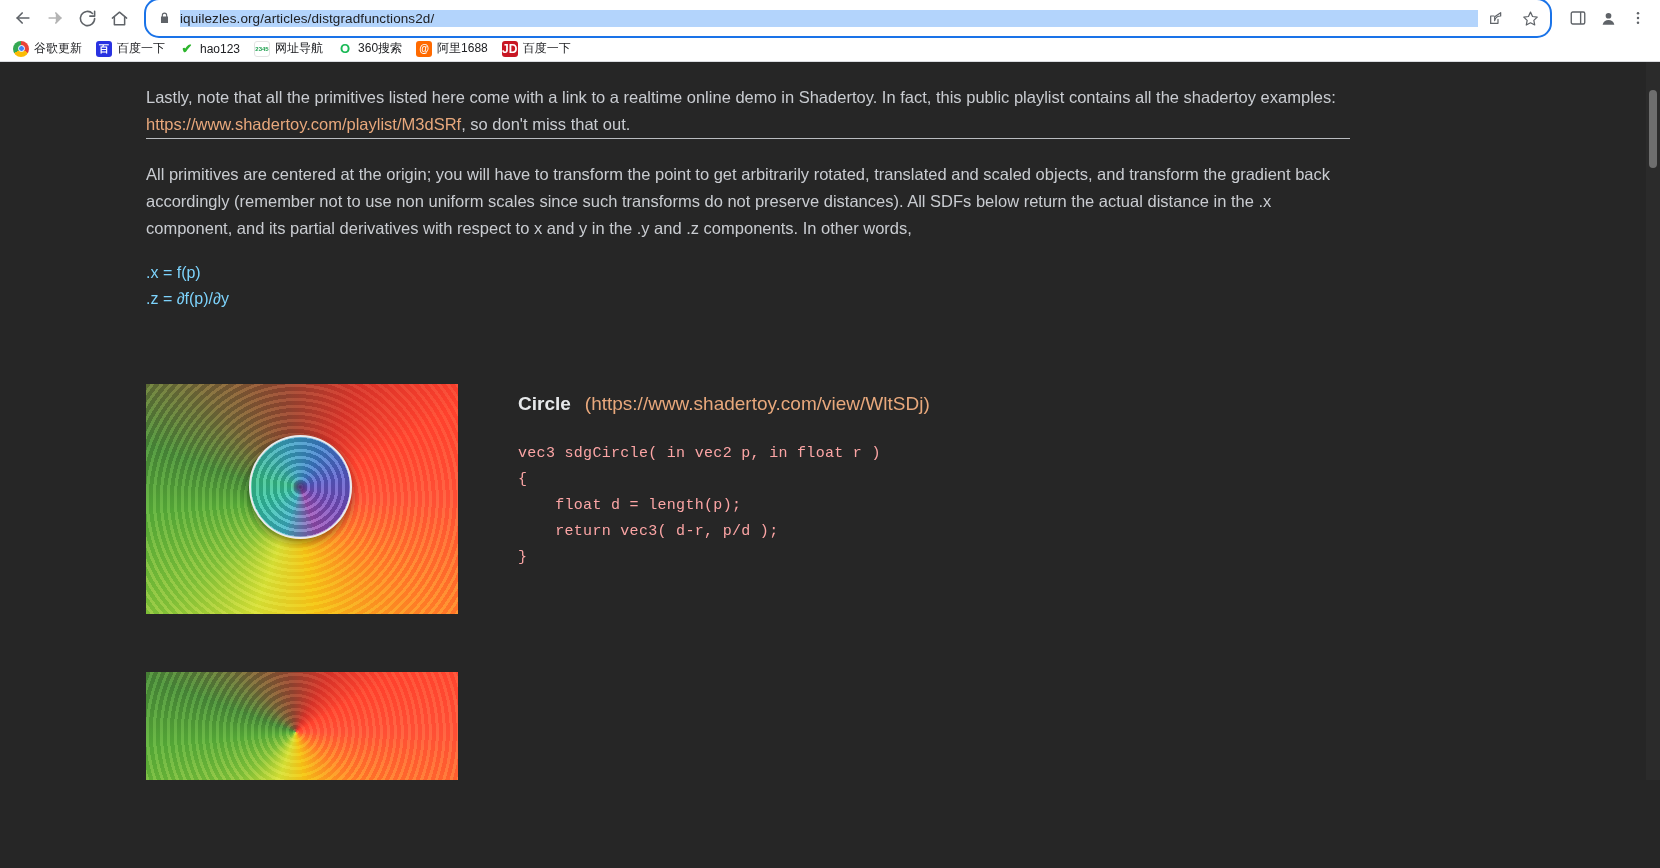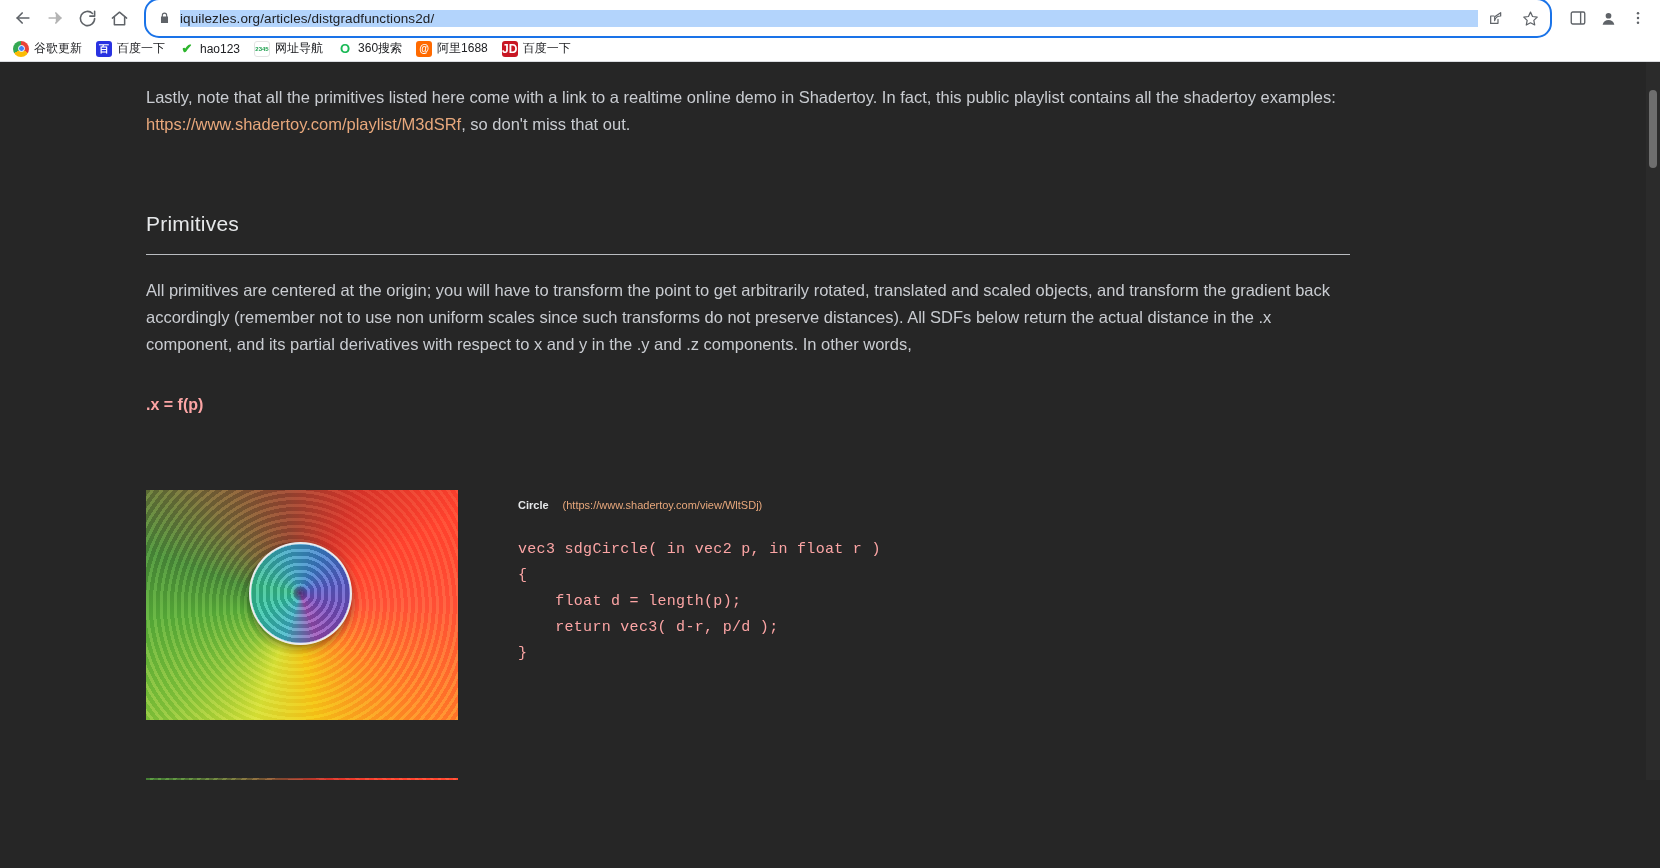--- a/index.html
+++ b/index.html
@@ -124,25 +124,24 @@
     margin-top: 74px;
     margin-bottom: 18px;
     letter-spacing: 0.2px;
   }
   hr.rule {
     border: none;
     border-top: 1.5px solid #b9bcc0;
     margin: 0 0 22px 0;
   }
   .mathblock {
-    margin-top: 34px;
+    margin-top: 18px;
     font-size: 16px;
     line-height: 25.8px;
-    color: #fca5a5;
-    font-weight: bold;
+    color: #7dd3fc;
   }
 
   .prim-block {
     display: flex;
     margin-top: 72px;
     gap: 0px;
     align-items: flex-start;
   }
   .thumb-wrap { flex: 0 0 auto; width: 312px; }
   .thumb {
@@ -187,21 +186,21 @@
   }
   .thumb .disc-core {
     position: absolute; left: 50%; top: 50%;
     width: 16%; height: 16%;
     transform: translate(-50%,-50%);
     border-radius: 50%;
     background: radial-gradient(circle, #4b2a6e 0%, rgba(75,42,110,0) 75%);
   }
 
   .prim-right { flex: 1 1 auto; padding-left: 60px; padding-top: 9px;}
-  .prim-head { font-size: 11px; color: #e6e8ea; font-weight: bold; }
+  .prim-head { font-size: 19px; color: #e6e8ea; font-weight: bold; }
   .prim-head .prim-url {
     color: #e8a87c;
     font-weight: normal;
     margin-left: 14px;
   }
   pre.code {
     margin-top: 26px;
     font-family: "Liberation Mono", "DejaVu Sans Mono", monospace;
     font-size: 15px;
     line-height: 26px;
@@ -350,27 +349,27 @@
     </div>
 
   </div>
 </div>
 
 <div class="page">
   <div class="content">
 
     <p class="para"><span>Lastly, note that all the primitives listed here come with a link to a realtime online demo in Shadertoy. In fact, this public playlist contains all the shadertoy examples: </span><a class="link" href="#">https://www.shadertoy.com/playlist/M3dSRf</a><span>, so don't miss that out.</span></p>
 
-    <h2 class="section-title">Primitives</h2>
     <hr class="rule">
 
     <p class="para">All primitives are centered at the origin; you will have to transform the point to get arbitrarily rotated, translated and scaled objects, and transform the gradient back accordingly (remember not to use non uniform scales since such transforms do not preserve distances). All SDFs below return the actual distance in the .x component, and its partial derivatives with respect to x and y in the .y and .z components. In other words,</p>
 
     <div class="mathblock">
       <div>.x = f(p)</div>
+      <div>.z = ∂f(p)/∂y</div>
     </div>
 
     <div class="prim-block">
       <div class="thumb-wrap">
         <div class="thumb">
           <div class="bg"></div>
           <div class="rings"></div>
           <div class="disc">
             <div class="disc-core"></div>
           </div>

